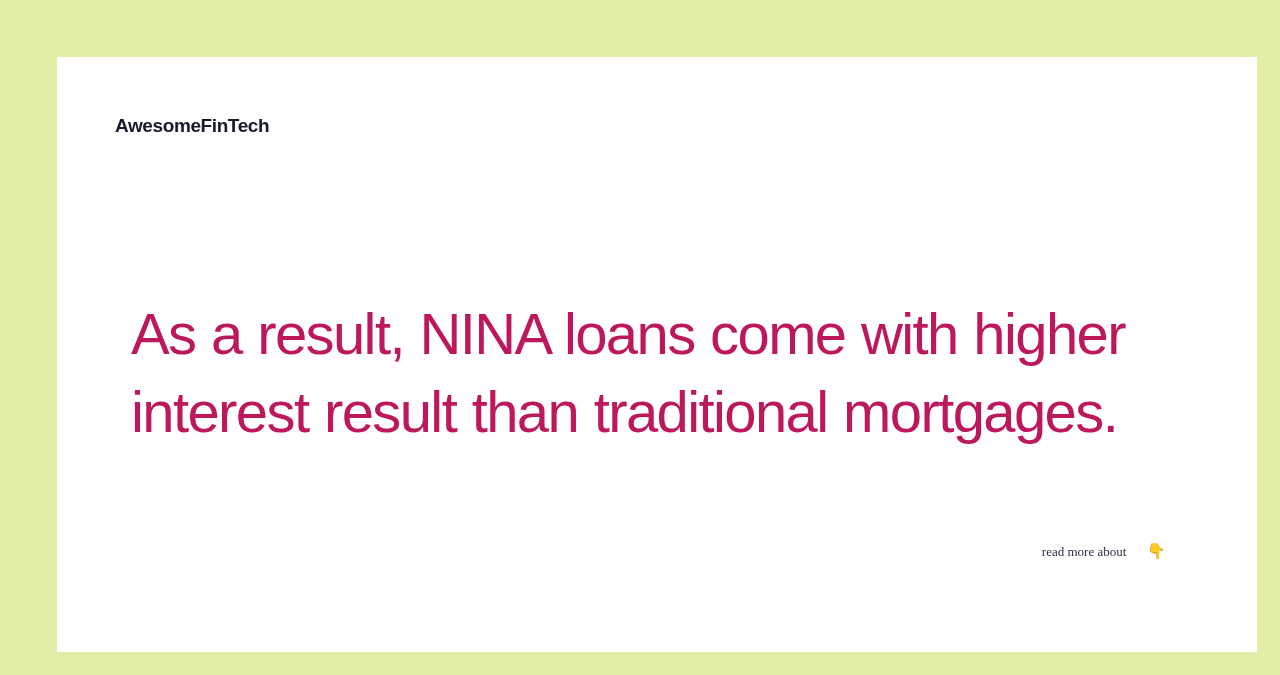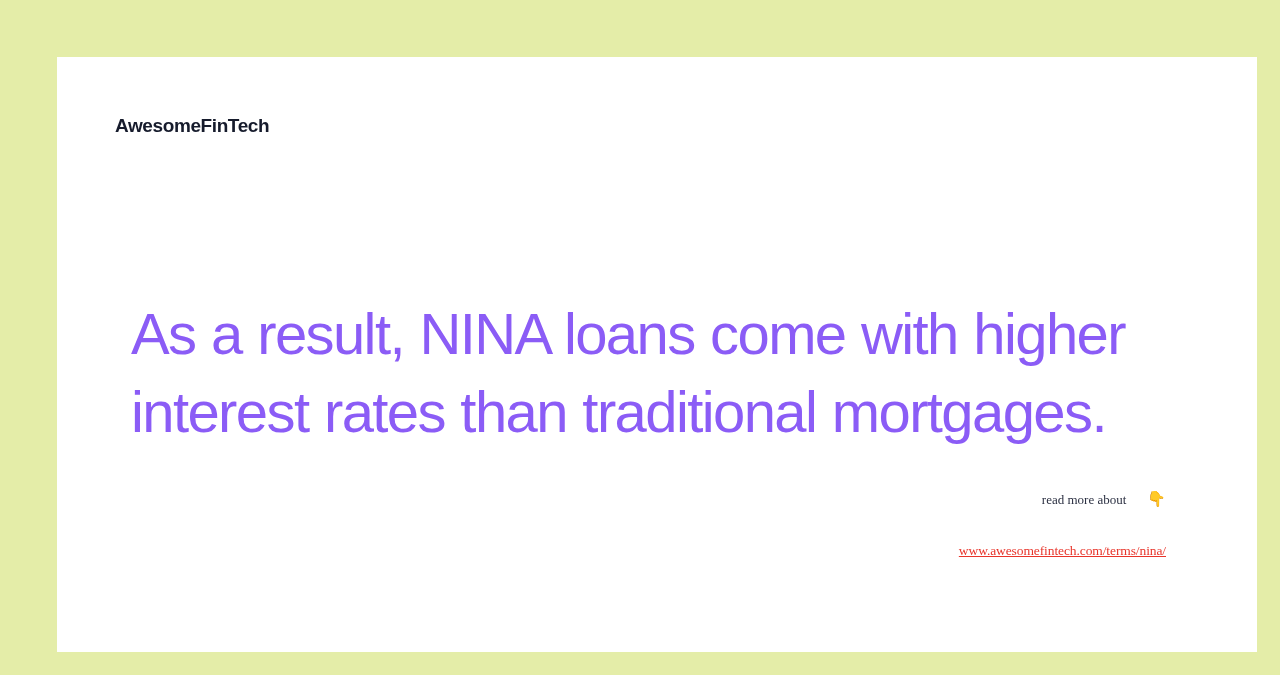--- a/index.html
+++ b/index.html
@@ -43,21 +43,21 @@
   
   #headline {
     position:absolute;
     left:40px;
     top:212px;
     width:1035px;
     font-size:58px;
     font-weight:300;
     line-height:61px;
     letter-spacing:-1.6px;
-    color:#8b5cf6;
+    color:#be185d;
     word-spacing:1px;
   }
   #headline .hl-line { display:block; white-space:nowrap; }
 
   
   #footer-block {
     position:absolute;
     right:40px;
     bottom:42px;
     text-align:right;
@@ -107,29 +107,26 @@
 </style>
 </head>
 <body>
 
 <div id="card">
 
   <div id="brand">AwesomeFinTech</div>
 
   <div id="headline">
     <span class="hl-line">As a result, NINA loans come with higher</span>
-    <span class="hl-line">interest rates than traditional mortgages.</span>
+    <span class="hl-line">interest result than traditional mortgages.</span>
   </div>
 
   <div id="footer-block">
 
     <div id="read-more">
       <span class="rm-text">read more about</span><span class="rm-emoji">👇</span>
     </div>
 
 
-    <div>
-      <a id="term-url" href="#">www.awesomefintech.com/terms/nina/</a>
-    </div>
 
   </div>
 
 </div>
 
 </body></html>

